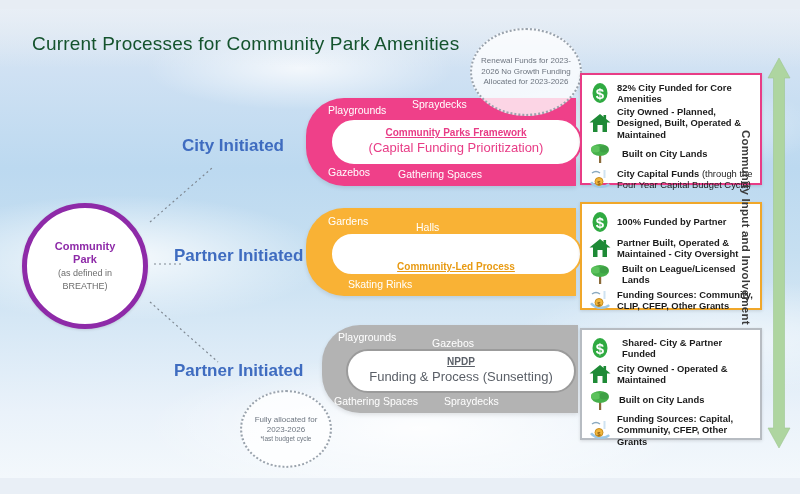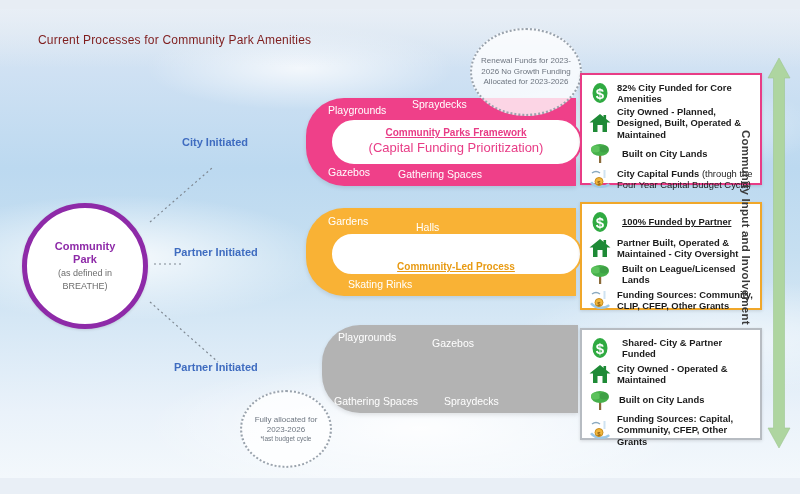--- a/index.html
+++ b/index.html
@@ -29,22 +29,22 @@
   }
   #topframe{
     position:absolute;left:0;top:0;width:800px;height:9px;background:#e7edf4;
   }
   #botframe{
     position:absolute;left:0;top:478px;width:800px;height:16px;background:#e9eff6;
   }
 
   
   #title{
-    position:absolute;left:38px;top:33px;
-    font-size:12px;color:#7f1d1d;letter-spacing:.2px;
+    position:absolute;left:32px;top:33px;
+    font-size:19px;color:#14532d;letter-spacing:.2px;
     white-space:nowrap;
   }
 
   
   #park-circle{
     position:absolute;left:22px;top:203px;width:126px;height:126px;
     border-radius:50%;background:#ffffff;border:5px solid #8e2aa8;
     box-sizing:border-box;display:flex;flex-direction:column;
     align-items:center;justify-content:center;text-align:center;
     box-shadow:0 1px 3px rgba(0,0,0,.12);
@@ -54,21 +54,21 @@
   }
   #park-circle .pc-sub{
     font-size:9px;color:#6d6d6d;line-height:1.15;margin-top:3px;
   }
 
   
   .connector{position:absolute;pointer-events:none;}
 
   
   .init-label{
-    position:absolute;font-size:11px;font-weight:bold;color:#3f6cc0;
+    position:absolute;font-size:17px;font-weight:bold;color:#3f6cc0;
     white-space:nowrap;
   }
 
   
   .row{position:absolute;}
   .row-rect{
     position:absolute;left:0;top:0;
     border-radius:38px 0 0 38px;
     box-shadow:0 2px 4px rgba(0,0,0,.10);
   }
@@ -164,20 +164,24 @@
       <div class="pill-sub" style="color:#e89a12;"></div>
     </div>
   </div>
 
   <div class="row" style="left:322px;top:325px;width:256px;height:88px;">
     <div class="row-rect" style="width:256px;height:88px;background:#b3b3b3;"></div>
     <div class="amenity" style="left:16px;top:6px;">Playgrounds</div>
     <div class="amenity" style="left:110px;top:12px;">Gazebos</div>
     <div class="amenity" style="left:12px;top:70px;">Gathering Spaces</div>
     <div class="amenity" style="left:122px;top:70px;">Spraydecks</div>
+    <div class="row-pill" style="left:24px;top:24px;width:230px;height:44px;border:2.5px solid #9b9b9b;">
+      <div class="pill-title" style="color:#5b6068;">NPDP</div>
+      <div class="pill-sub" style="color:#5b6068;">Funding &amp; Process (Sunsetting)</div>
+    </div>
   </div>
 
   <div class="note-circle" style="left:470px;top:28px;width:112px;height:88px;">
     <div class="nc-text">Renewal Funds for 2023-2026 No Growth Funding Allocated for 2023-2026</div>
   </div>
 
   <div class="note-circle" style="left:240px;top:390px;width:92px;height:78px;flex-direction:column;">
     <div class="nc-text">Fully allocated for 2023-2026</div>
     <div class="nc-text nc-small">*last budget cycle</div>
   </div>
@@ -231,21 +235,21 @@
 
   <div class="panel" style="left:580px;top:202px;width:182px;height:108px;border:2px solid #f0a72a;">
     <div class="panel-rows">
       <div class="prow">
         <span class="ico">
           <svg width="24" height="24" viewBox="0 0 24 24">
               <ellipse cx="12" cy="12" rx="7.5" ry="10" fill="#2faa41"></ellipse>
               <text x="12" y="17.5" font-size="15" font-weight="bold" fill="#ffffff" text-anchor="middle" font-family="Liberation Sans, sans-serif">$</text>
             </svg>
         </span>
-        <span class="ptxt" style="margin-left:5px;text-decoration:underline;"><span>100% Funded by Partner</span></span>
+        <span class="ptxt" style=""><span>100% Funded by Partner</span></span>
       </div>
       <div class="prow">
         <span class="ico">
           <svg width="24" height="24" viewBox="0 0 24 24">
               <path d="M12 3 L22.5 11.5 L19 11.5 L19 21 L5 21 L5 11.5 L1.5 11.5 Z" fill="#1e8a36"></path>
               <rect x="9.5" y="14" width="5" height="7" fill="#ffffff"></rect>
               <rect x="15.5" y="4" width="2.6" height="4" fill="#1e8a36"></rect>
             </svg>
         </span>
         <span class="ptxt"><span>Partner Built, Operated &amp; Maintained - City Oversight</span></span>

